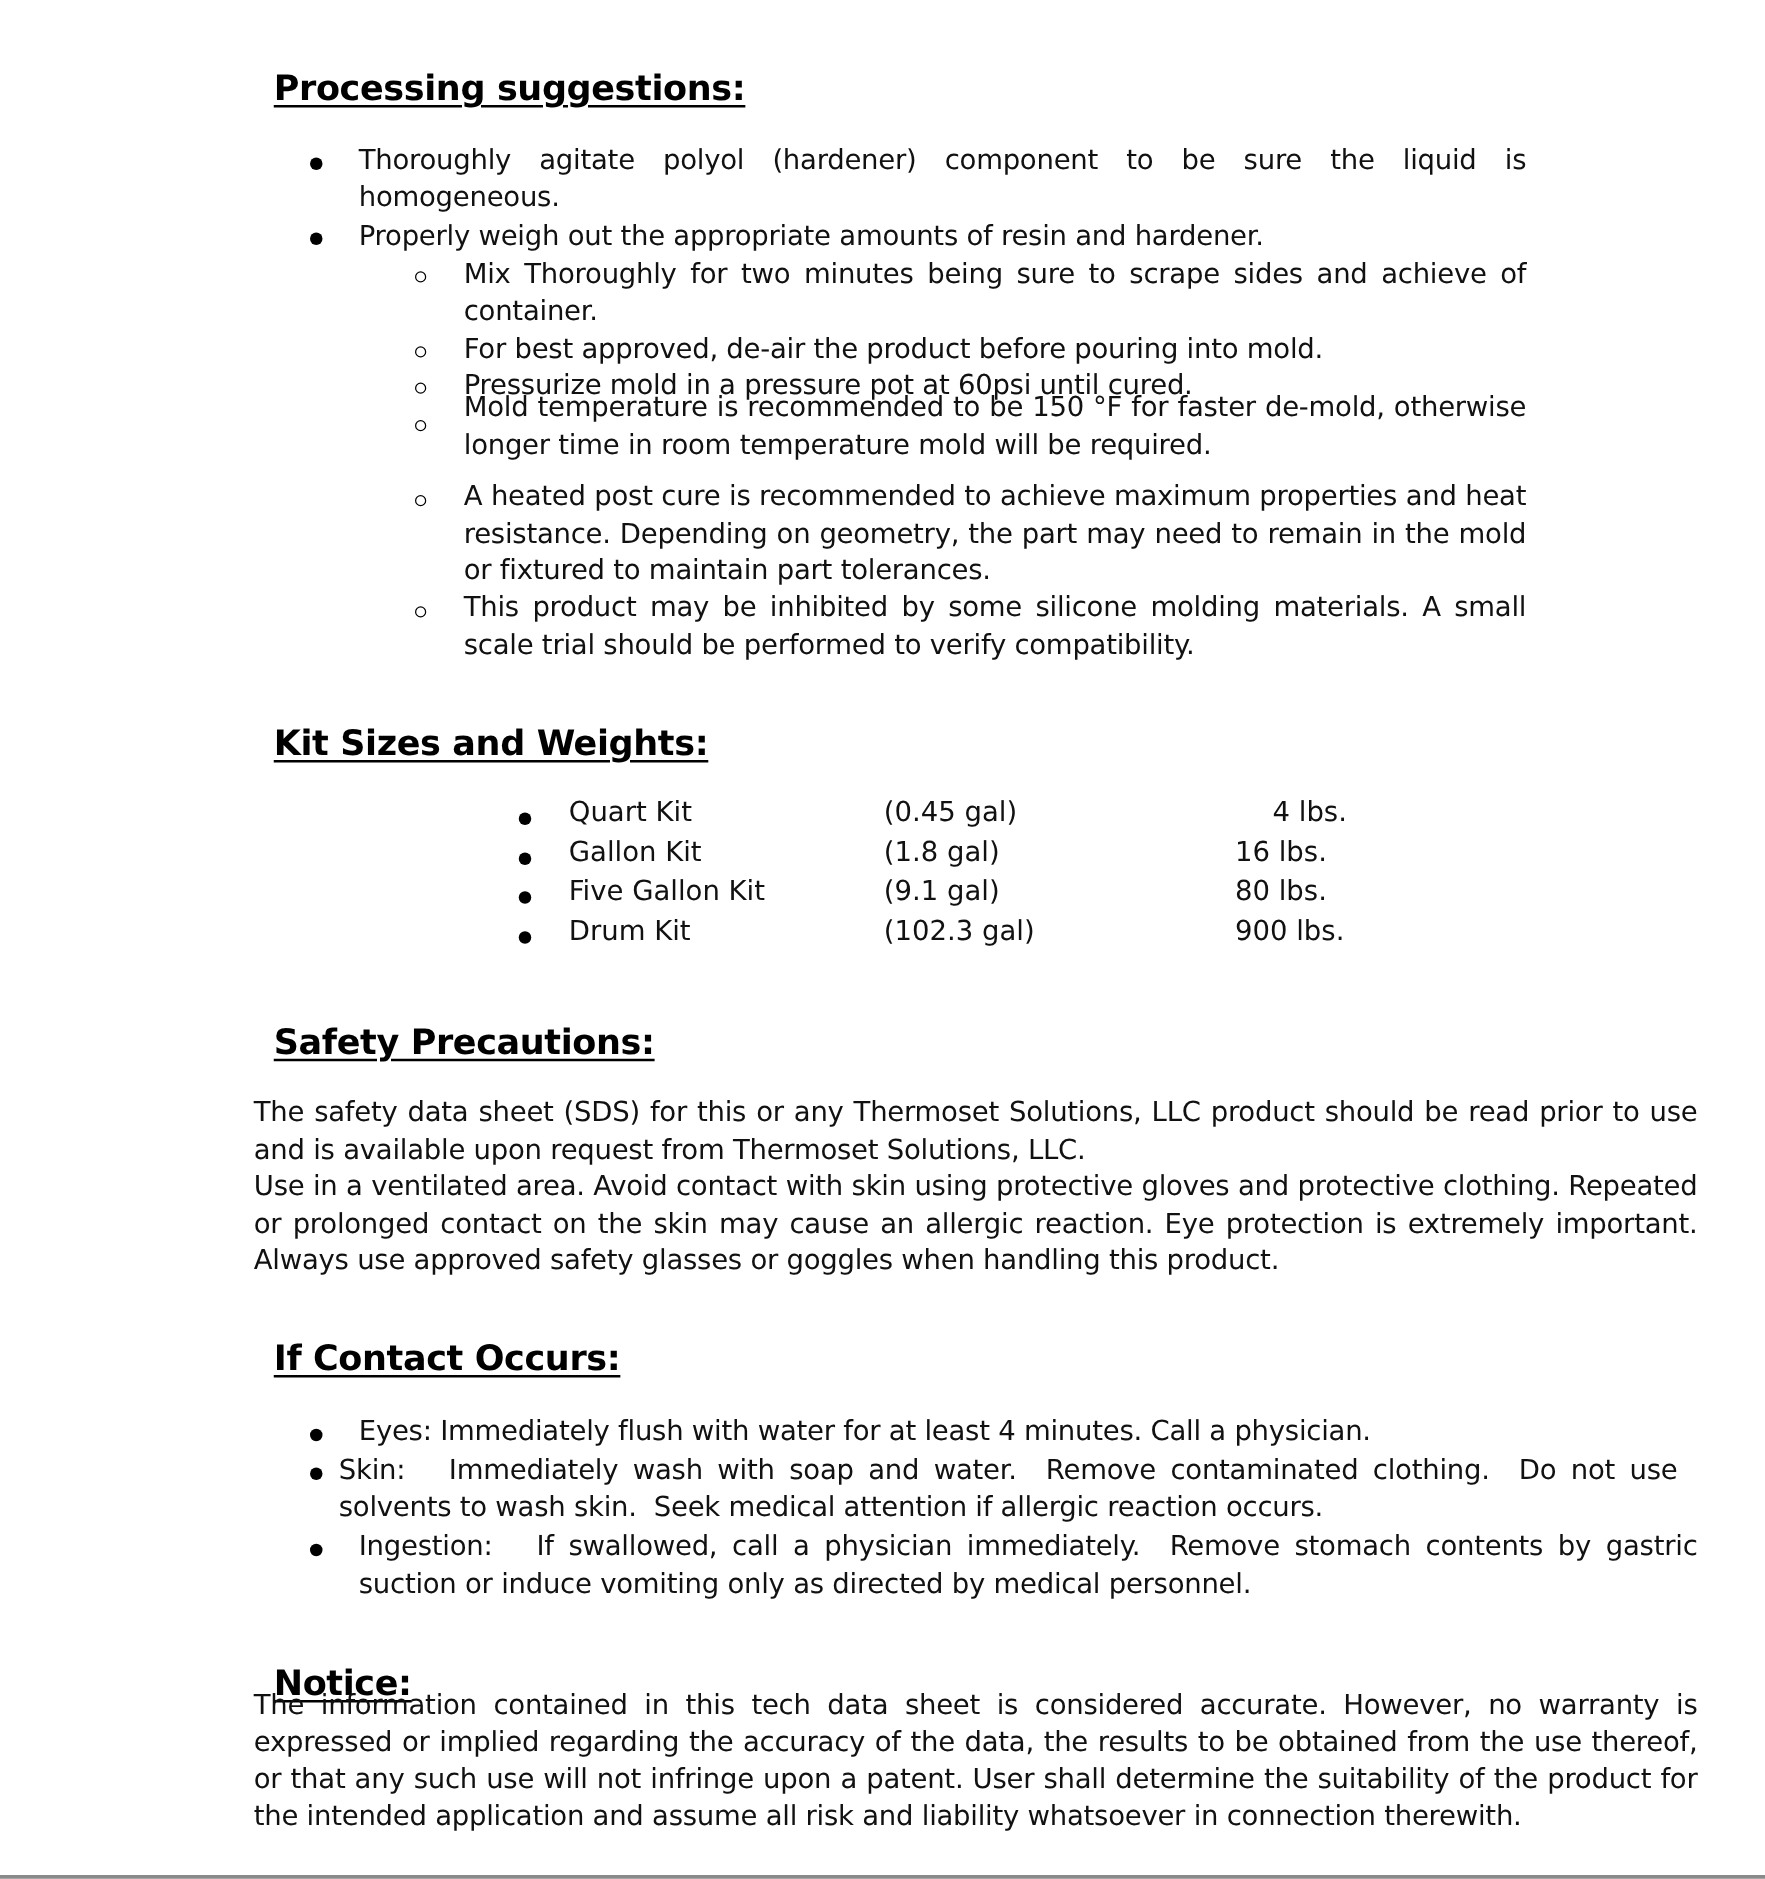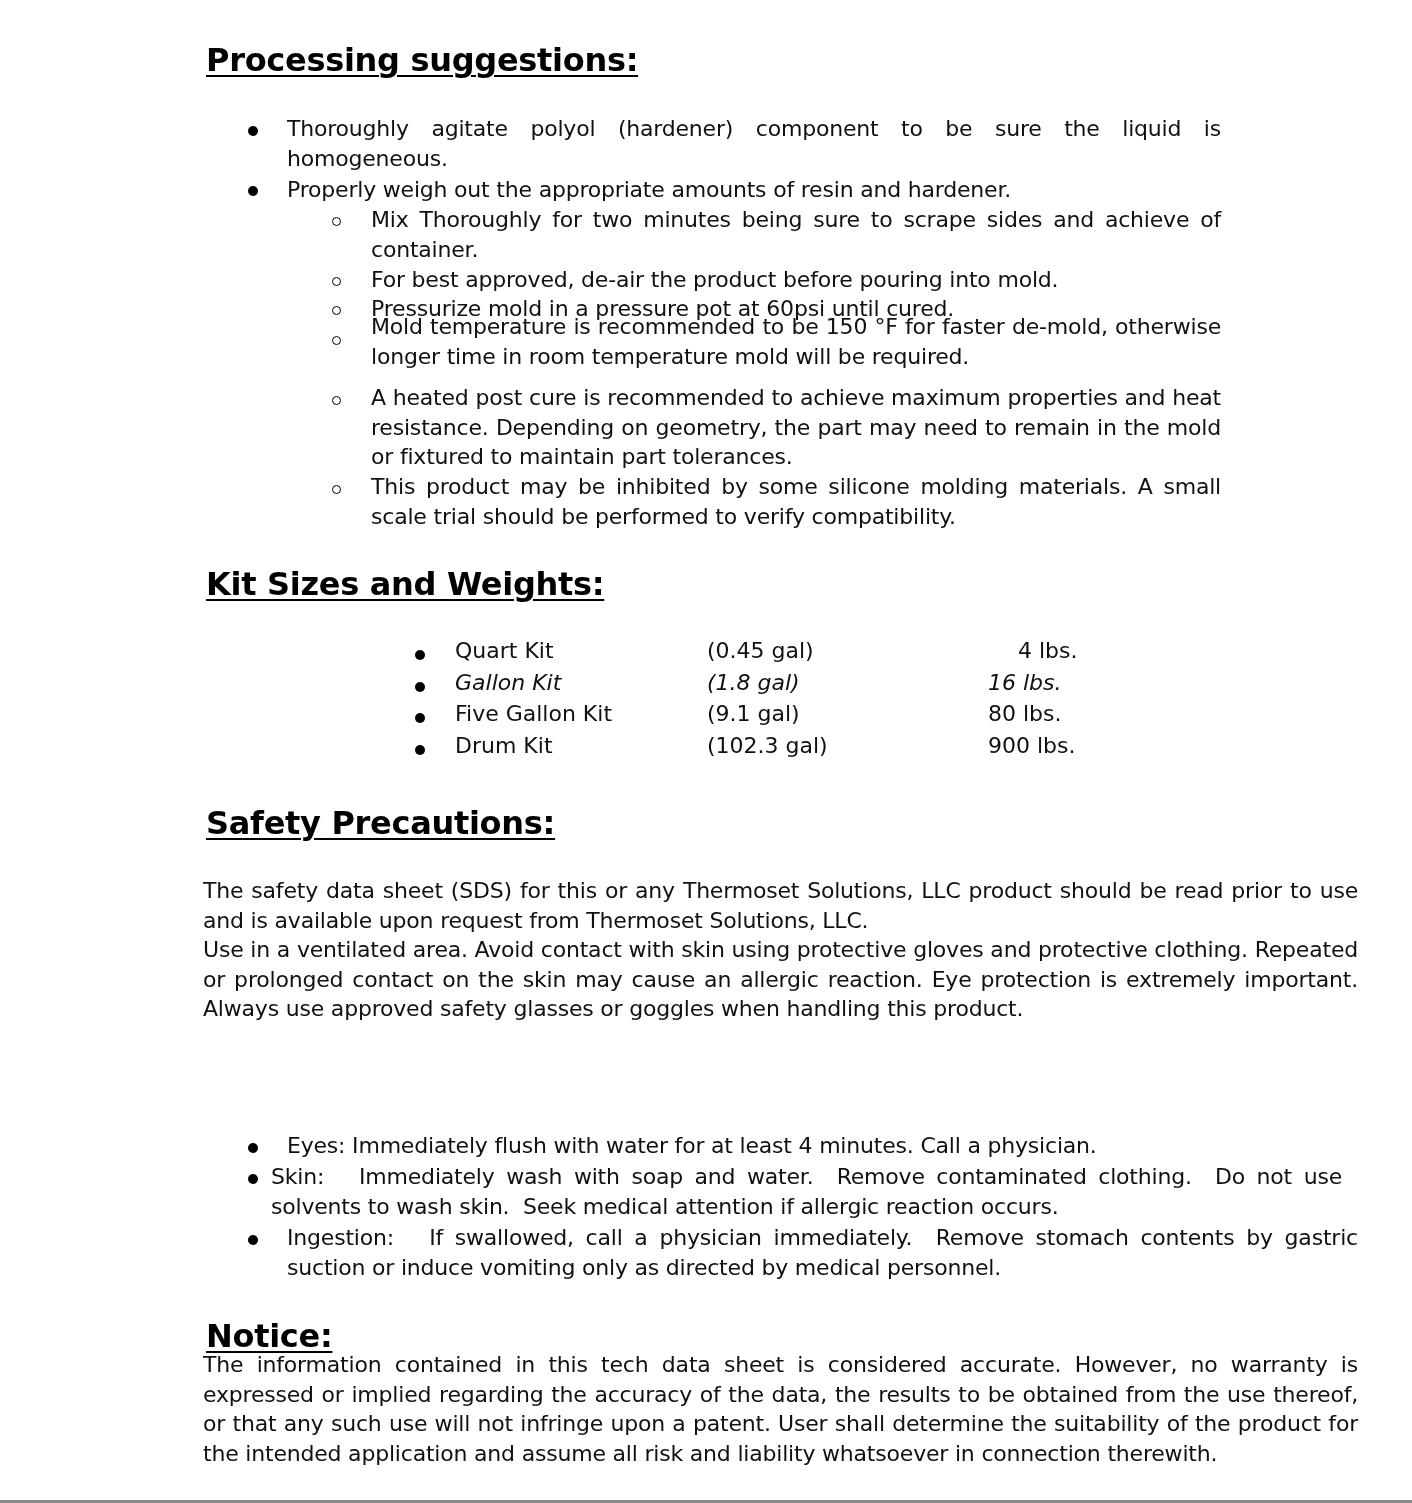--- a/index.html
+++ b/index.html
@@ -2,23 +2,23 @@
 <html><head>
   <meta charset="utf-8">
   <style>
     html, body { margin: 0; padding: 0; background: #ffffff; }
     body {
       width: 1412px; height: 1503px; position: relative; overflow: hidden;
       font-family: "DejaVu Sans", sans-serif; color: #111111;
     }
     .page { position: absolute; left: 0; top: 0; width: 1412px; height: 1503px; }
     .h {
-      position: absolute; left: 203px; margin: 3px;
+      position: absolute; left: 203px; margin: 16px;
       font-family: "DejaVu Sans", sans-serif; font-weight: bold;
-      font-size: 32px; text-decoration: underline; text-underline-offset: 4px;
+      font-size: 28px; text-decoration: underline; text-underline-offset: 4px;
       text-decoration-thickness: 2px; letter-spacing: -0.3px; color: #000;
     }
     .txt { font-size: 22px; line-height: 29.7px; letter-spacing: -0.2px; }
     .blk { position: absolute; }
     .bullet { position: absolute; width: 10px; height: 10px; border-radius: 50%; background: #000; }
     .ring { position: absolute; width: 9px; height: 9px; border-radius: 50%; border: 1.6px solid #000; box-sizing: border-box; }
     .just { text-align: justify; text-align-last: left; }
     .justfull { text-align: justify; }
     .kit-row { position: absolute; left: 0; height: 32px; font-size: 22px; }
     .kit-row span { position: absolute; top: 0; white-space: nowrap; }
@@ -59,21 +59,21 @@
 
   <h2 class="h" style="top:562px;">Kit Sizes and Weights:</h2>
 
   <div class="blk" style="left:410px; top:638px; width:700px; height:130px;">
     <div class="kit-row" style="top:0px; width:700px;">
       <span class="bullet" style="left:5px; top:12px;"></span>
       <span style="left:45px;">Quart Kit</span>
       <span style="left:297px;">(0.45 gal)</span>
       <span style="left:584px;margin-left:24px;">4 lbs.</span>
     </div>
-    <div class="kit-row" style="top:32px; width:700px;font-style:italic;">
+    <div class="kit-row" style="top:32px; width:700px;">
       <span class="bullet" style="left:5px; top:12px;"></span>
       <span style="left:45px;">Gallon Kit</span>
       <span style="left:297px;">(1.8 gal)</span>
       <span style="left:578px;">16 lbs.</span>
     </div>
     <div class="kit-row" style="top:63px; width:700px;">
       <span class="bullet" style="left:5px; top:12px;"></span>
       <span style="left:45px;">Five Gallon Kit</span>
       <span style="left:297px;">(9.1 gal)</span>
       <span style="left:578px;">80 lbs.</span>
@@ -83,20 +83,21 @@
       <span style="left:45px;">Drum Kit</span>
       <span style="left:297px;">(102.3 gal)</span>
       <span style="left:578px;">900 lbs.</span>
     </div>
   </div>
 
   <h2 class="h" style="top:801px;">Safety Precautions:</h2>
   <div class="blk txt justfull" style="left:203px; top:876px; width:1155px;">The safety data sheet (SDS) for this or any Thermoset Solutions, LLC product should be read prior to use and is available upon request from Thermoset Solutions, LLC.</div>
   <div class="blk txt just" style="left:203px; top:935px; width:1155px;">Use in a ventilated area.  Avoid contact with skin using protective gloves and protective clothing.  Repeated or prolonged contact on the skin may cause an allergic reaction.   Eye protection is extremely important.  Always use approved safety glasses or goggles when handling this product.</div>
 
+  <h2 class="h" style="top:1054px;">If Contact Occurs:</h2>
   <div class="blk txt" style="left:203px; top:0; width:1160px;">
     <span class="bullet" style="left:45px; top:1143px;"></span>
     <div class="blk" style="left:84px; top:1131px; width:1071px;">Eyes:   Immediately flush with water for at least 4 minutes.  Call a physician.</div>
 
     <span class="bullet" style="left:45px; top:1174px;"></span>
     <div class="blk just" style="left:68px; top:1162px; width:1071px; white-space:pre-wrap;">Skin:   Immediately wash with soap and water.  Remove contaminated clothing.  Do not use solvents to wash skin.  Seek medical attention if allergic reaction occurs.</div>
 
     <span class="bullet" style="left:45px; top:1235px;"></span>
     <div class="blk just" style="left:84px; top:1223px; width:1071px; white-space:pre-wrap;">Ingestion:   If swallowed, call a physician immediately.  Remove stomach contents by gastric suction or induce vomiting only as directed by medical personnel.</div>
   </div>

